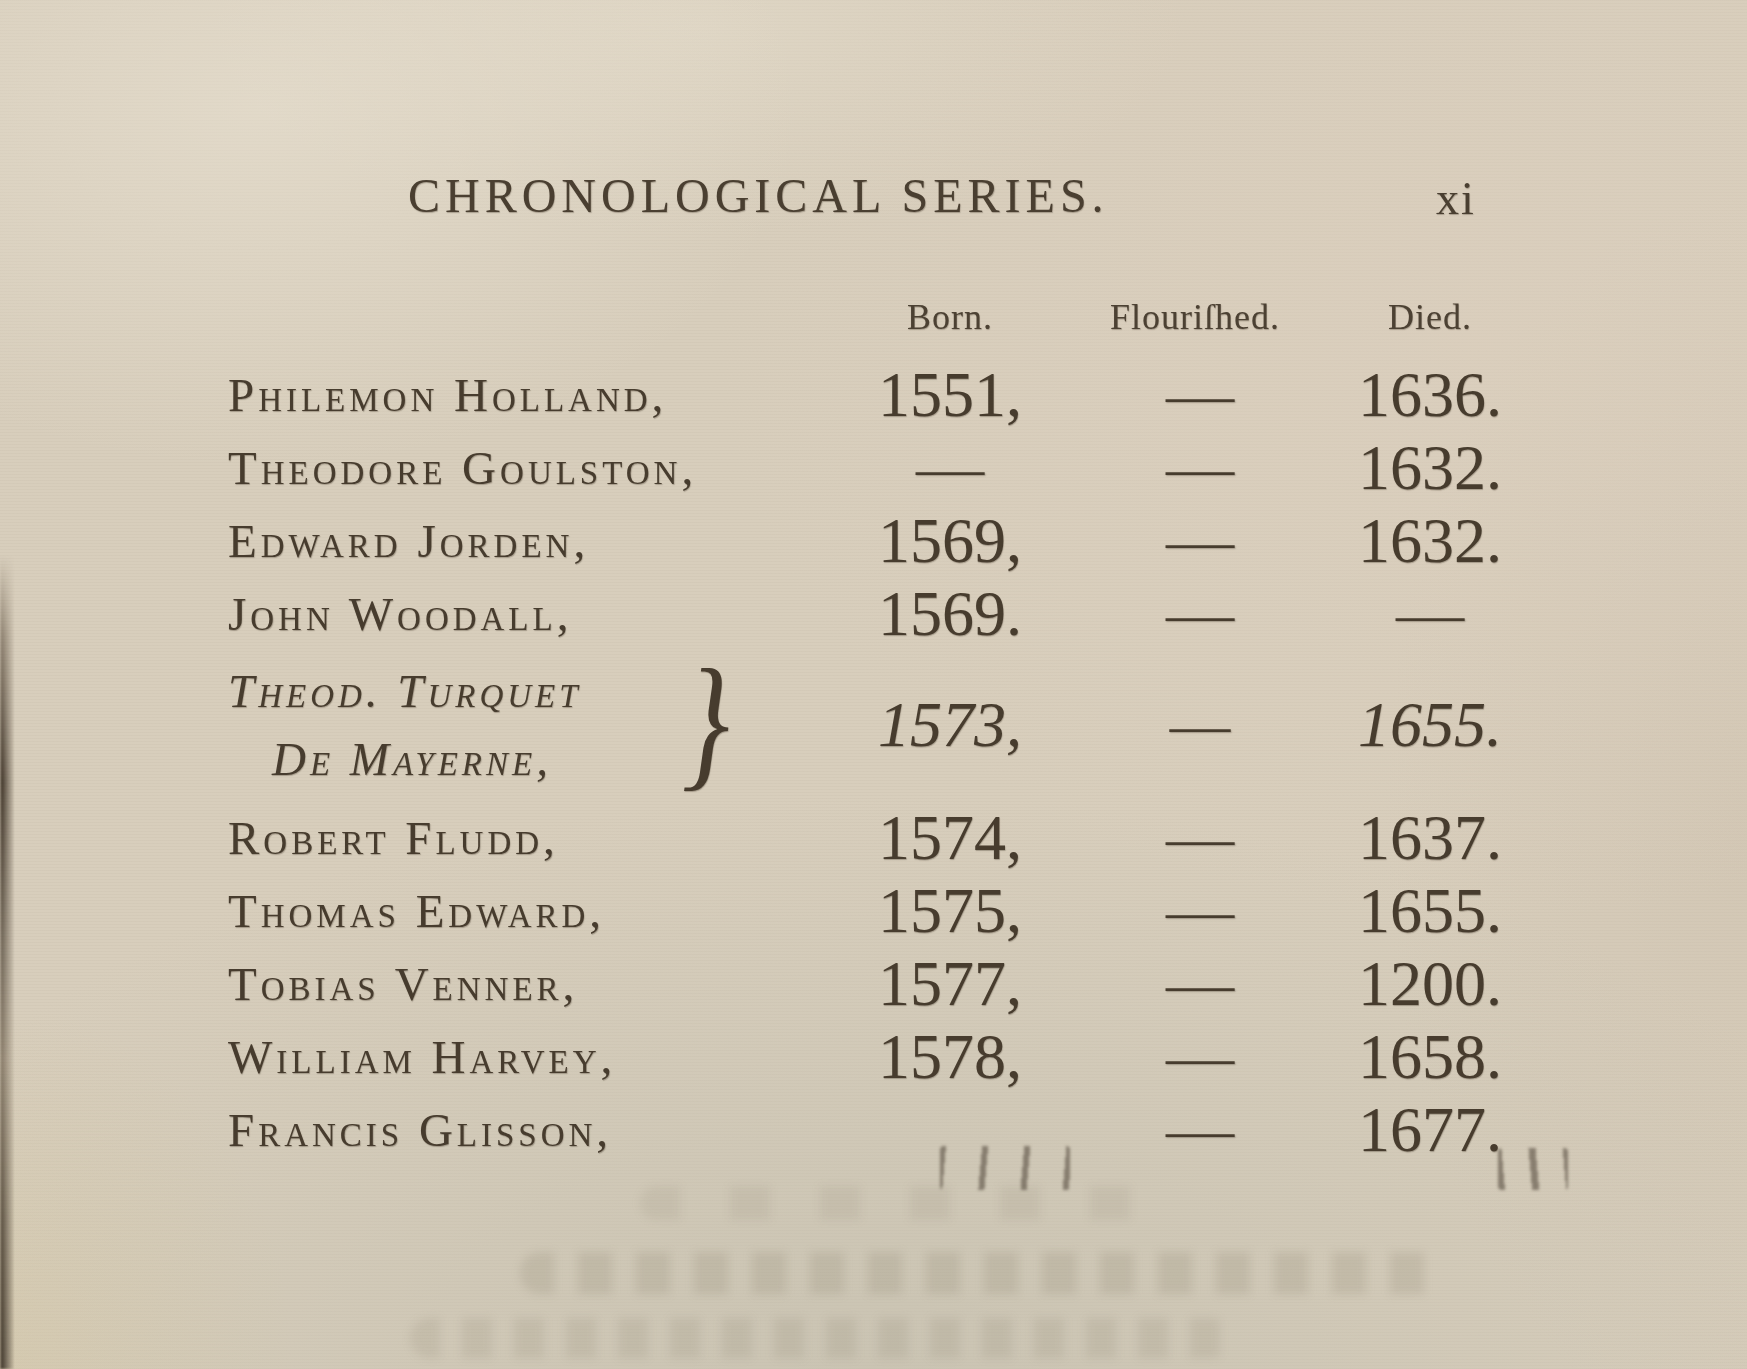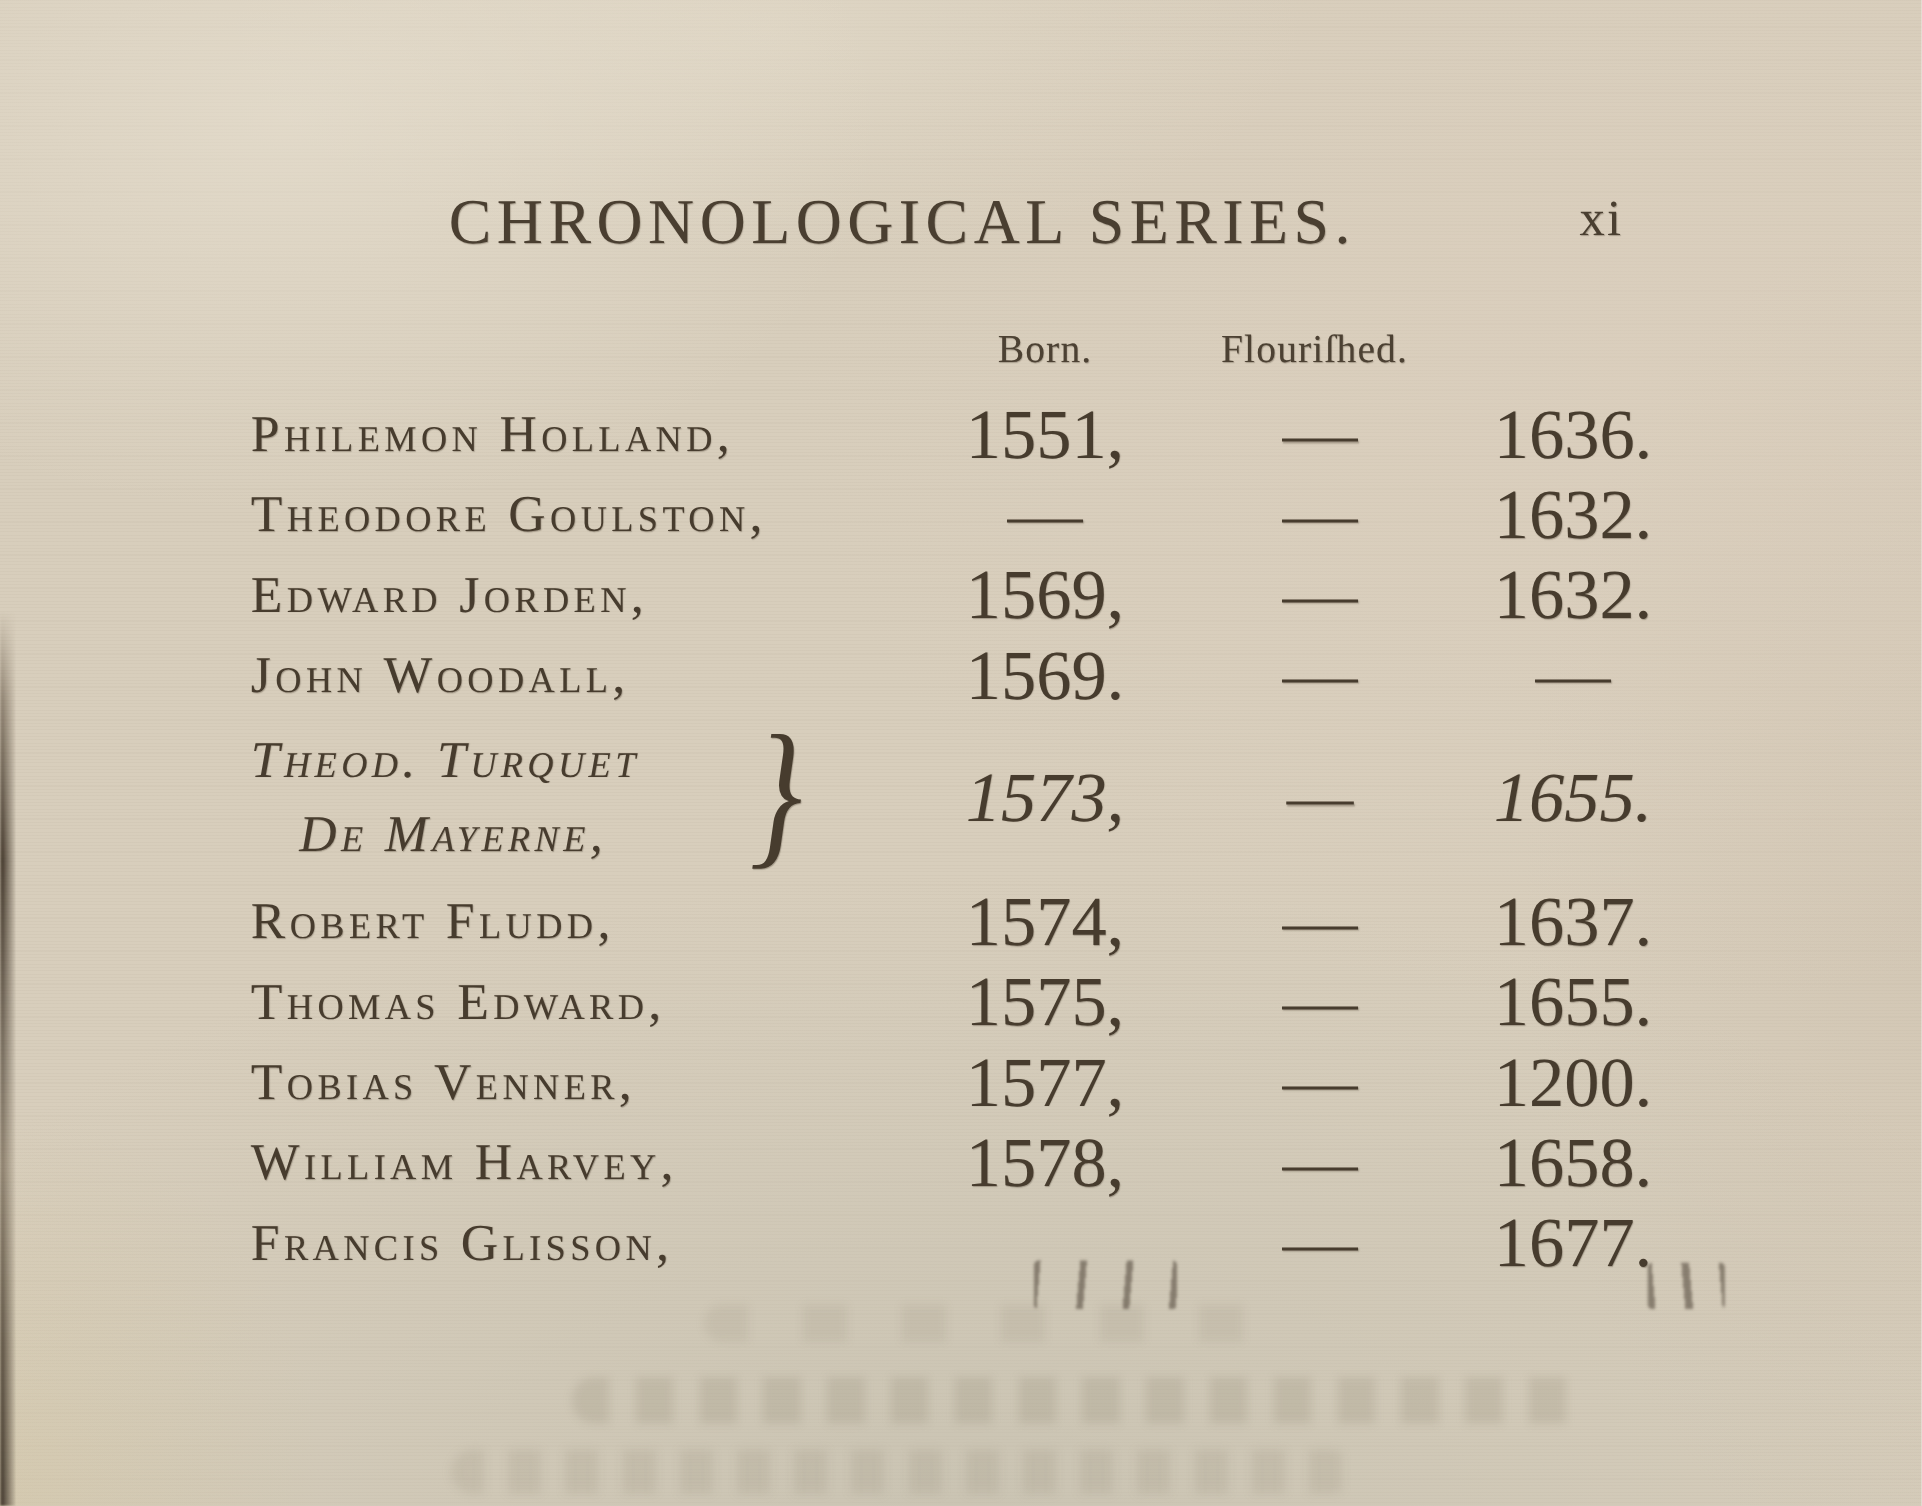--- a/index.html
+++ b/index.html
@@ -15,21 +15,21 @@
       radial-gradient(ellipse 1500px 800px at 50% 100%, rgba(189,186,170,0.5), transparent 72%),
       radial-gradient(ellipse 520px 900px at 100% 60%, rgba(203,189,170,0.4), transparent 70%),
       radial-gradient(ellipse 420px 520px at 0% 100%, rgba(214,199,158,0.38), transparent 70%),
       radial-gradient(ellipse 700px 300px at 40% 2%, rgba(229,221,204,0.5), transparent 70%),
       repeating-linear-gradient(0deg, rgba(120,110,90,0.035) 0 1px, rgba(255,255,255,0.02) 1px 3px);
     color:#453a2c;
   }
   .ink{ text-shadow:0.6px 0.8px 1px rgba(69,58,44,0.35); }
   .title{
     position:absolute; left:408px; top:168px;
-    font-size:58px; letter-spacing:5px; font-weight:normal; margin:0;
+    font-size:48px; letter-spacing:5px; font-weight:normal; margin:0;
     color:#4a3f31;
   }
   .pagenum{
     position:absolute; left:1436px; top:172px;
     font-size:46px; letter-spacing:2px; color:#4a3f31;
   }
   .colhead{ position:absolute; top:296px; font-size:36px; text-align:center; color:#4c4133; letter-spacing:1px;}
   .colhead.born{ left:810px; width:280px; }
   .colhead.flourished{ left:1085px; width:220px; }
   .colhead.died{ left:1310px; width:240px; }
@@ -112,20 +112,21 @@
 </head>
 <body>
 
 <div class="page">
 
   <h1 class="title ink">CHRONOLOGICAL SERIES.</h1>
   <div class="pagenum ink">xi</div>
 
   <div class="colhead born ink">Born.</div>
   <div class="colhead flourished ink">Flouriſhed.</div>
+  <div class="colhead died ink">Died.</div>
 
   <div class="row" style="top:358px">
     <span class="name ink">Philemon Holland,</span>
     <span class="cell born ink">1551,</span>
     <span class="cell flourished ink dash">—</span>
     <span class="cell died ink">1636.</span>
   </div>
 
   <div class="row" style="top:431px">
     <span class="name ink">Theodore Goulston,</span>

